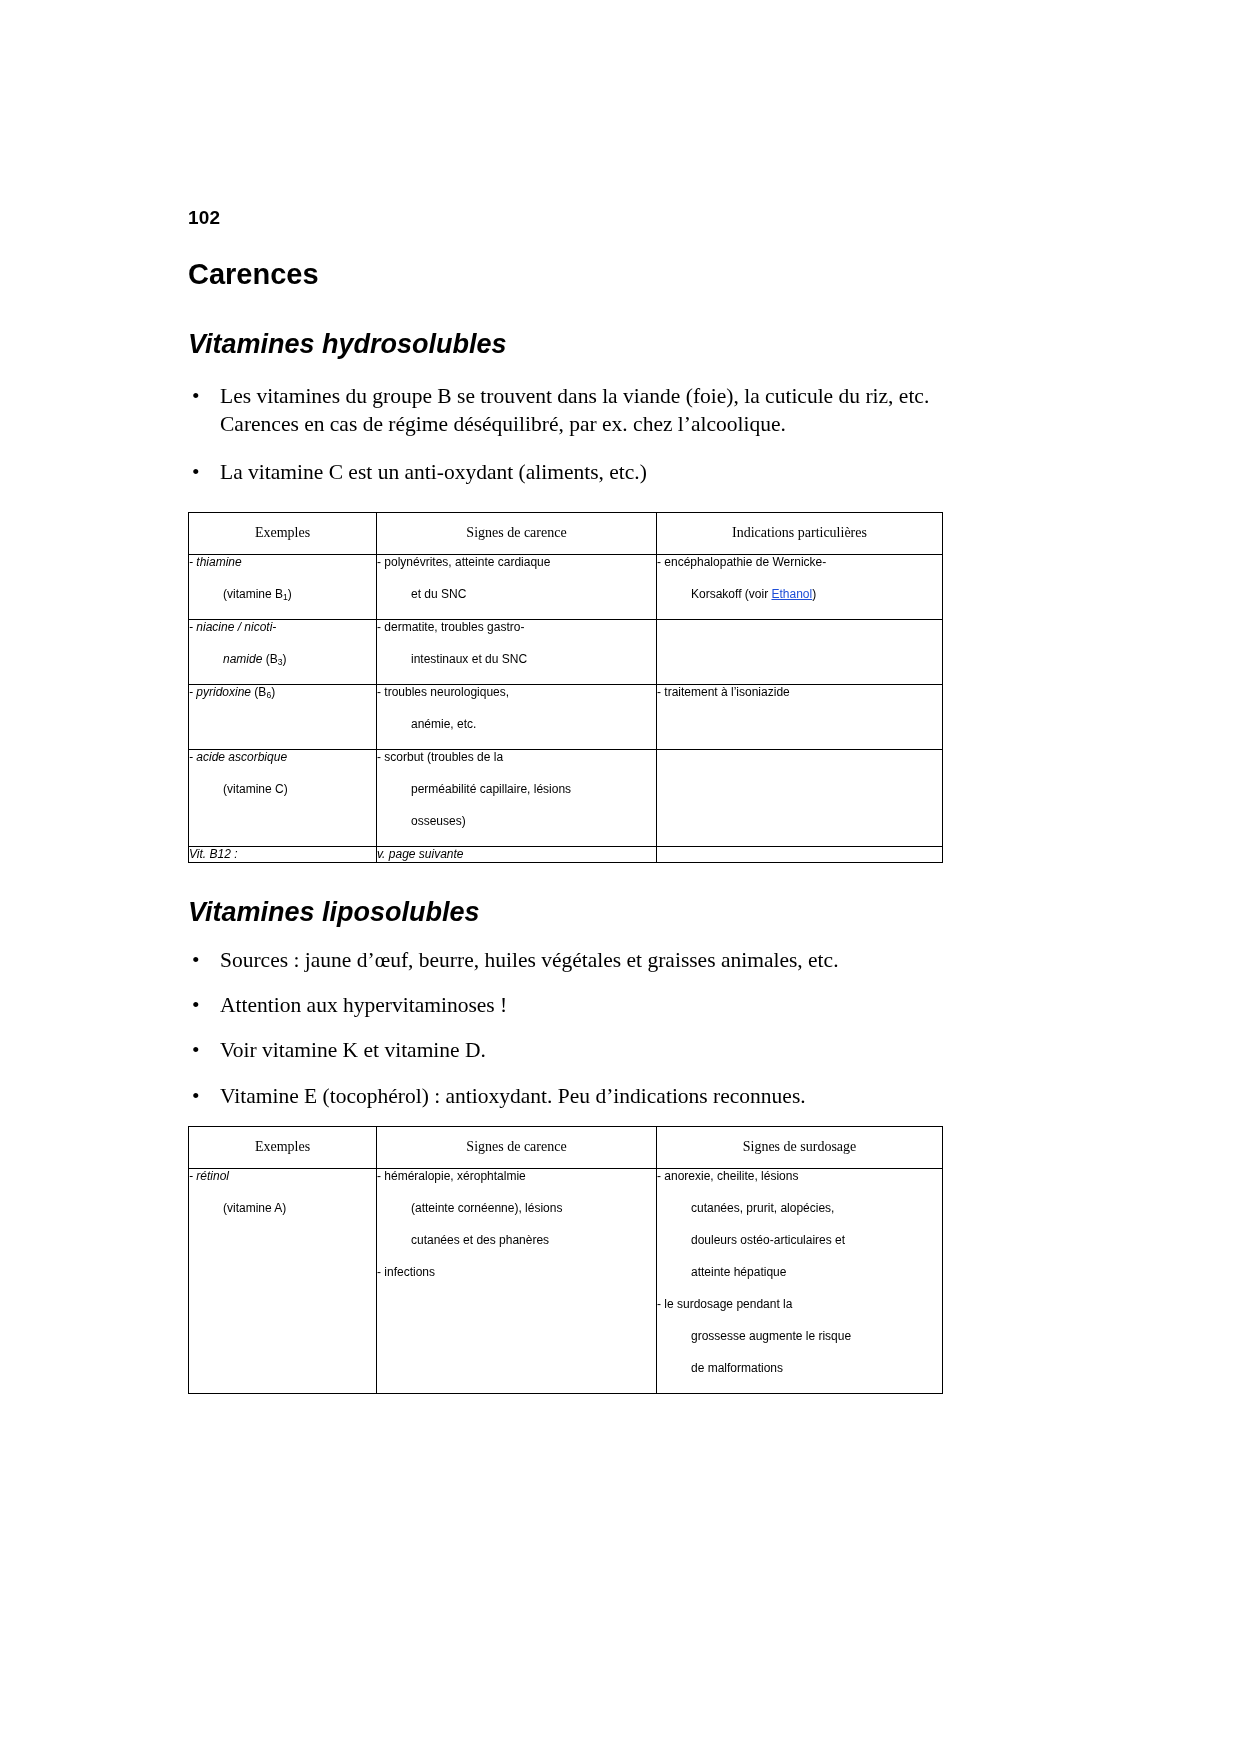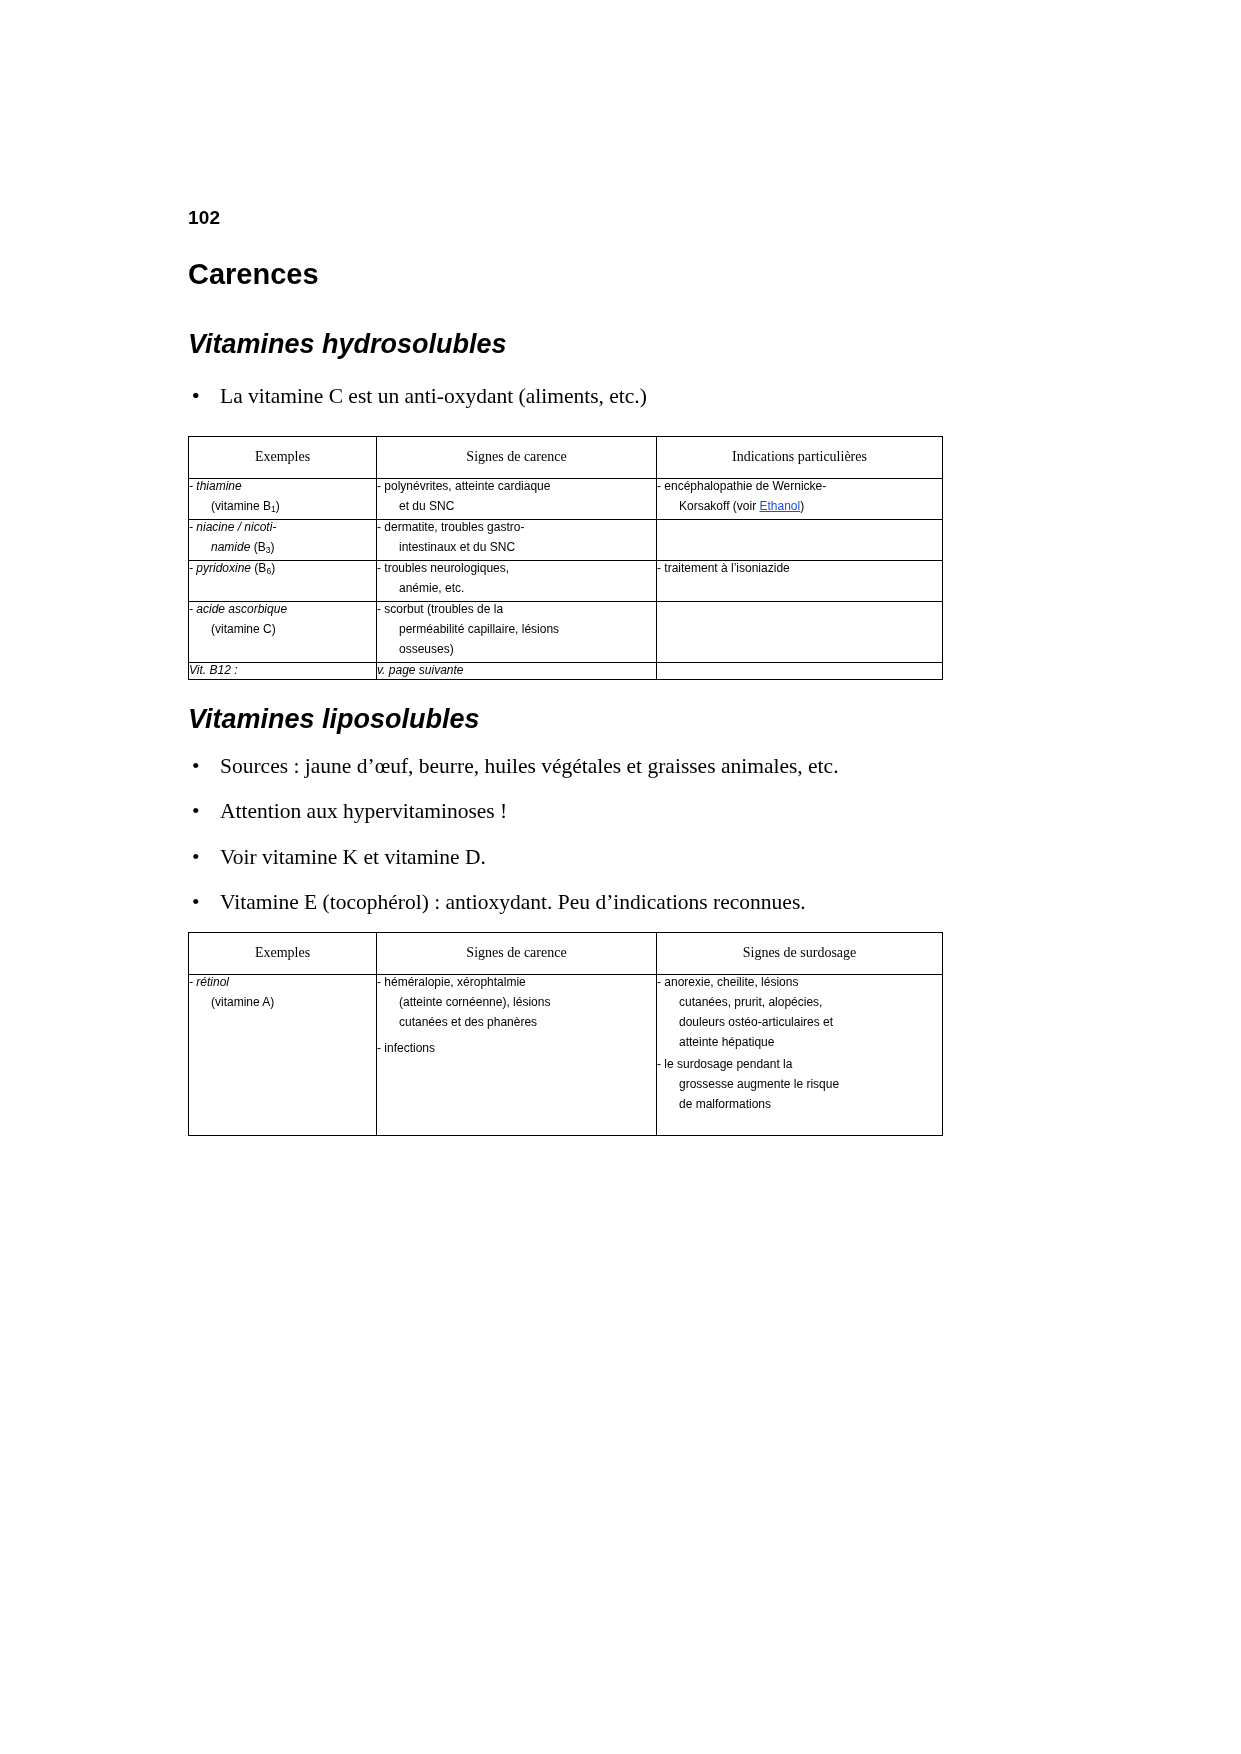--- a/index.html
+++ b/index.html
@@ -38,21 +38,21 @@
     line-height: 1.1;
   }
   .section-title {
     font-family: "Liberation Sans", sans-serif;
     font-weight: bold;
     font-style: italic;
     font-size: 27px;
     line-height: 1.15;
   }
   .section-title.first { margin-top: 38px; }
-  .section-title.second { margin-top: 24px; font-style: italic; }
+  .section-title.second { margin-top: 34px; font-style: italic; }
 
   
   .bullets {
     margin: 0;
     padding: 0;
     list-style: none;
   }
   .bullets li {
     position: relative;
     padding-left: 32px;
@@ -95,21 +95,21 @@
     line-height: 1.33;
     padding: 9px 6px 11px 9px;
   }
   
   .dash-item {
     padding-left: 18px;
     text-indent: -18px;
     margin: 0;
   }
   .plain-line {
-    margin: 4px;
+    margin: 16px;
     padding-left: 18px;
   }
   .it { font-style: italic; }
   sub {
     font-size: 0.72em;
     vertical-align: -0.22em;
     line-height: 0;
   }
   a.link {
     color: #1d4ed8;
@@ -127,20 +127,21 @@
 
   <div class="folio">102</div>
 
   <div class="doc-title">Carences</div>
 
   <div class="section-title first">Vitamines hydrosolubles</div>
 
   <ul class="bullets">
     <li>
       <span class="bullet-dot">•</span>
+      <span>Les vitamines du groupe B se trouvent dans la viande (foie), la cuticule du riz, etc. Carences en cas de régime déséquilibré, par ex. chez l’alcoolique.</span>
     </li>
     <li>
       <span class="bullet-dot">•</span>
       <span>La vitamine C est un anti-oxydant (aliments, etc.)</span>
     </li>
   </ul>
 
   <table class="vit">
     <colgroup>
       <col class="col-a">

